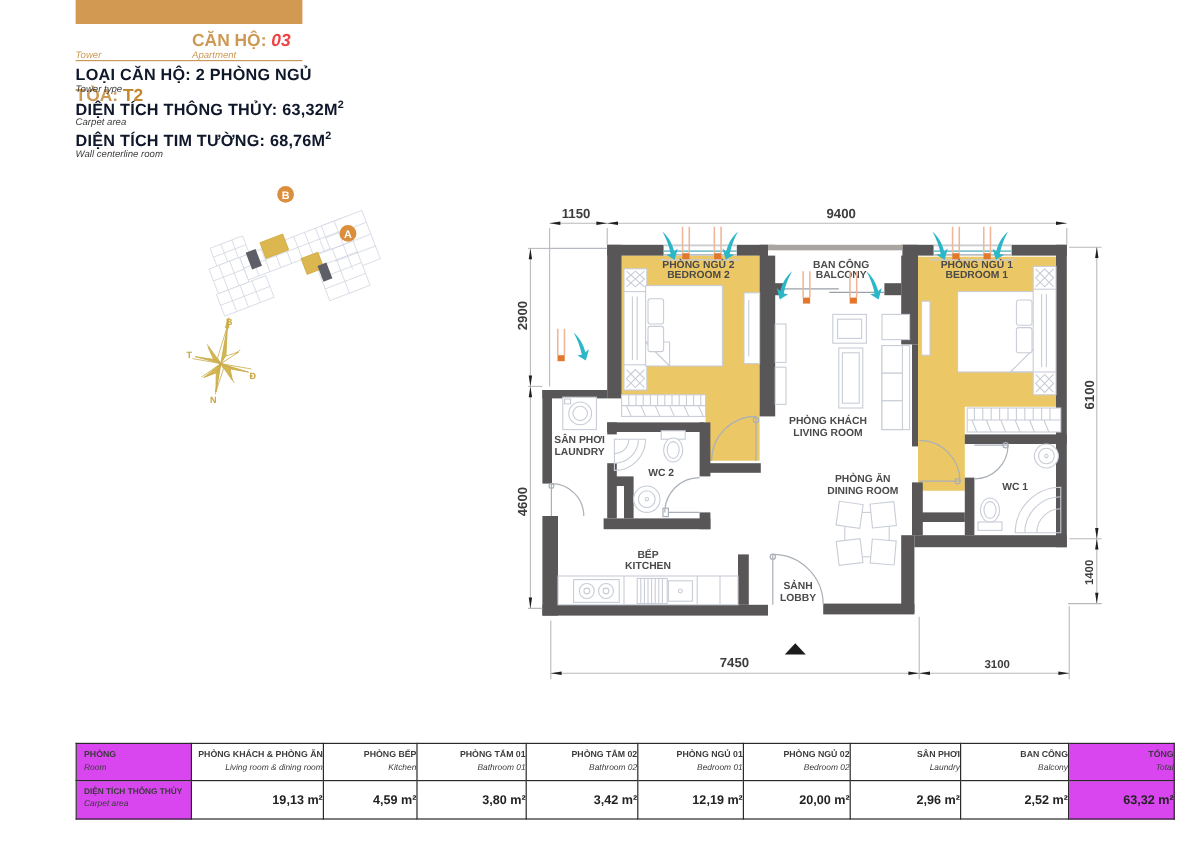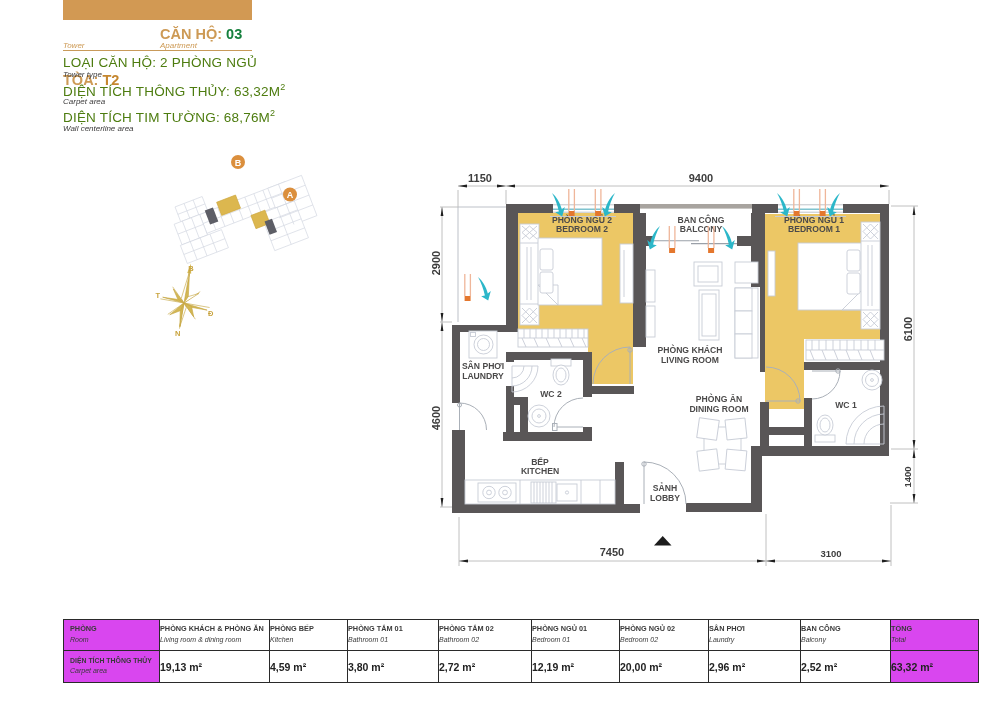--- a/index.html
+++ b/index.html
@@ -1,54 +1,54 @@
 <!DOCTYPE html>
 <html><head>
 <meta charset="utf-8">
 <style>
   html,body{margin:0;padding:0;background:#ffffff;}
   body{width:1000px;height:707px;position:relative;font-family:"Liberation Sans",sans-serif;overflow:hidden;}
   .abs{position:absolute;}
-  .hdrbig{font-weight:normal;font-size:13.5px;color:#4d7c0f;letter-spacing:.2px;white-space:nowrap;}
+  .hdrbig{font-weight:bold;font-size:13.5px;color:#0f172a;letter-spacing:.2px;white-space:nowrap;}
   .hdrsub{font-style:italic;font-size:8px;color:#3c3b3b;white-space:nowrap;}
   .orgsub{font-style:italic;font-size:8px;color:#cd9a55;white-space:nowrap;}
   sup{font-size:9px;}
   table{border-collapse:collapse;table-layout:fixed;}
-  td{border:1px solid #2a2a2a;text-align:left;vertical-align:middle;padding:0;}
+  td{border:1px solid #2a2a2a;text-align:right;vertical-align:middle;padding:0;}
   .th1{font-size:7.3px;font-weight:bold;color:#3a3a3a;line-height:1.5;white-space:nowrap;}
   .th1 .en{font-style:italic;font-weight:normal;font-size:7px;}
   .orange{background:#d946ef;}
   .val{font-size:10.5px;font-weight:bold;color:#222;margin-top:10px;}
 </style>
 </head>
 <body>
 
 <div class="abs" style="left:63px;top:0;width:189px;height:20px;background:#d29953;"></div>
 
 <div class="abs" style="left:63px;top:26px;font-size:14.5px;font-weight:bold;color:#cd9a55;margin-top:46px;">TÒA: <span style="color:#c5872f;">T2</span></div>
 
 <div class="abs orgsub" style="left:63px;top:41px;">Tower</div>
 
-<div class="abs" style="left:160px;top:26px;font-size:14.5px;font-weight:bold;color:#cd9a55;">CĂN HỘ: <span style="color:#15803d;">03</span></div>
+<div class="abs" style="left:160px;top:26px;font-size:14.5px;font-weight:bold;color:#cd9a55;">CĂN HỘ: <span style="color:#ef4444;font-style:italic;">03</span></div>
 
 <div class="abs orgsub" style="left:160px;top:41px;">Apartment</div>
 
 <div class="abs" style="left:63px;top:50px;width:189px;height:1px;background:#c89a5a;"></div>
 
 <div class="abs hdrbig" style="left:63px;top:55px;">LOẠI CĂN HỘ: 2 PHÒNG NGỦ</div>
 
 <div class="abs hdrsub" style="left:63px;top:70px;">Tower type</div>
 
 <div class="abs hdrbig" style="left:63px;top:81.5px;">DIỆN TÍCH THÔNG THỦY: 63,32M<sup>2</sup></div>
 
 <div class="abs hdrsub" style="left:63px;top:97px;">Carpet area</div>
 
 <div class="abs hdrbig" style="left:63px;top:108px;">DIỆN TÍCH TIM TƯỜNG: 68,76M<sup>2</sup></div>
 
-<div class="abs hdrsub" style="left:63px;top:123.5px;">Wall centerline area</div>
+<div class="abs hdrsub" style="left:63px;top:123.5px;">Wall centerline room</div>
 
 <svg class="abs" style="left:0;top:0;" width="1000" height="618" viewBox="0 0 1000 618" fill="none">
 
   <g transform="translate(236 220) scale(0.88) translate(-236 -220) rotate(-21 235 210)" stroke="#d2d6e0" stroke-width="0.7" fill="#ffffff">
     <rect x="196" y="199" width="104" height="23"></rect>
     <rect x="173" y="181" width="33" height="18"></rect>
     <rect x="165" y="199" width="31" height="25"></rect>
     <rect x="163" y="224" width="50" height="22"></rect>
     <rect x="279" y="199" width="41" height="49"></rect>
     <rect x="261" y="223" width="41" height="45"></rect>
@@ -615,21 +615,21 @@
     <td class="th1">BAN CÔNG<br><span class="en">Balcony</span></td>
 
     <td class="orange th1">TỔNG<br><span class="en">Total</span></td>
   </tr>
   <tr style="height:32px;">
 
     <td class="orange th1" style="text-align:left;padding-left:6px;font-size:6.9px;">DIỆN TÍCH THÔNG THỦY<br><span class="en">Carpet area</span></td>
     <td class="val">19,13 m²</td>
     <td class="val">4,59 m²</td>
     <td class="val">3,80 m²</td>
-    <td class="val">2,72 m²</td>
+    <td class="val">3,42 m²</td>
     <td class="val">12,19 m²</td>
     <td class="val">20,00 m²</td>
     <td class="val">2,96 m²</td>
     <td class="val">2,52 m²</td>
     <td class="orange val">63,32 m²</td>
   </tr>
 </tbody>
   </table>
 
 </body></html>

